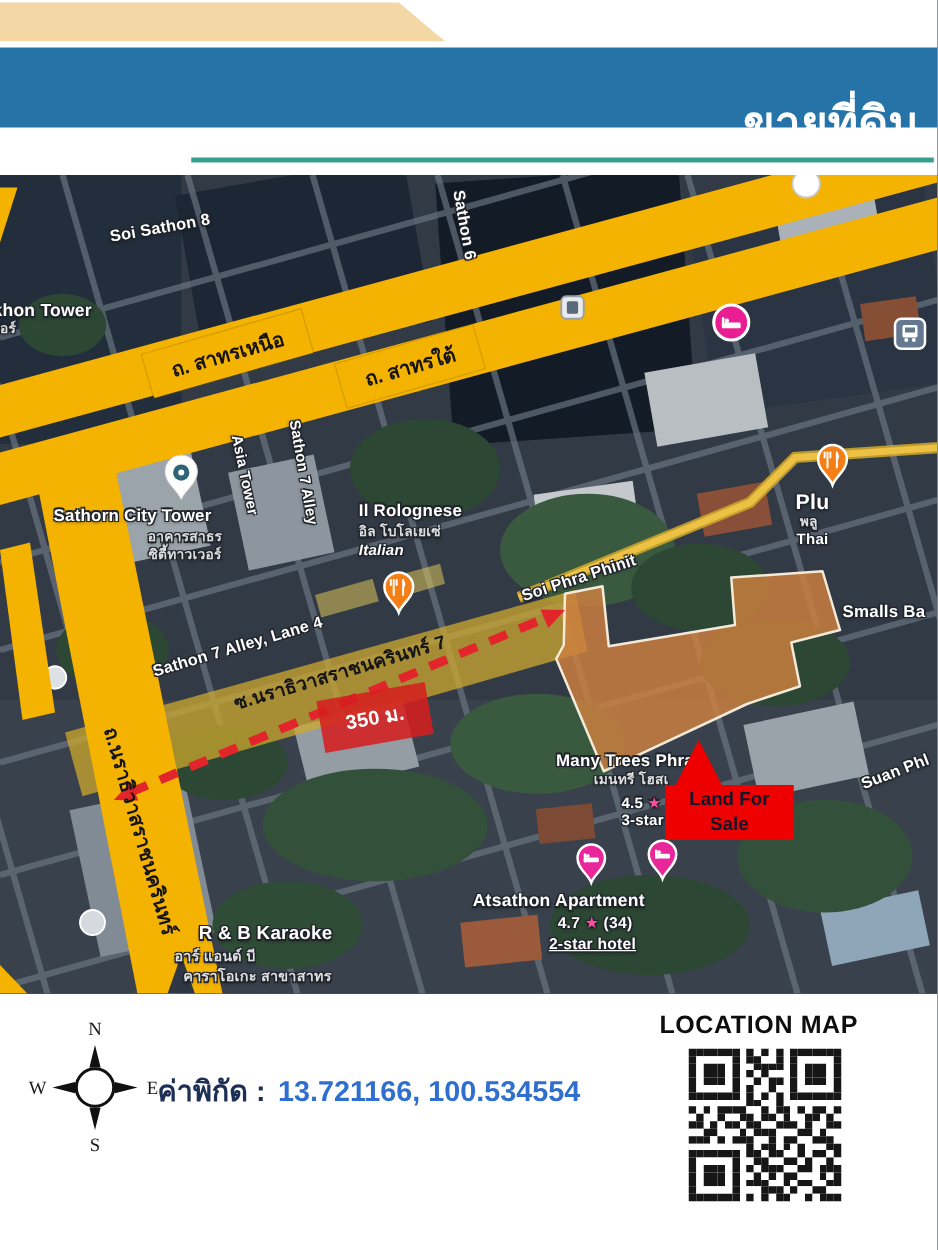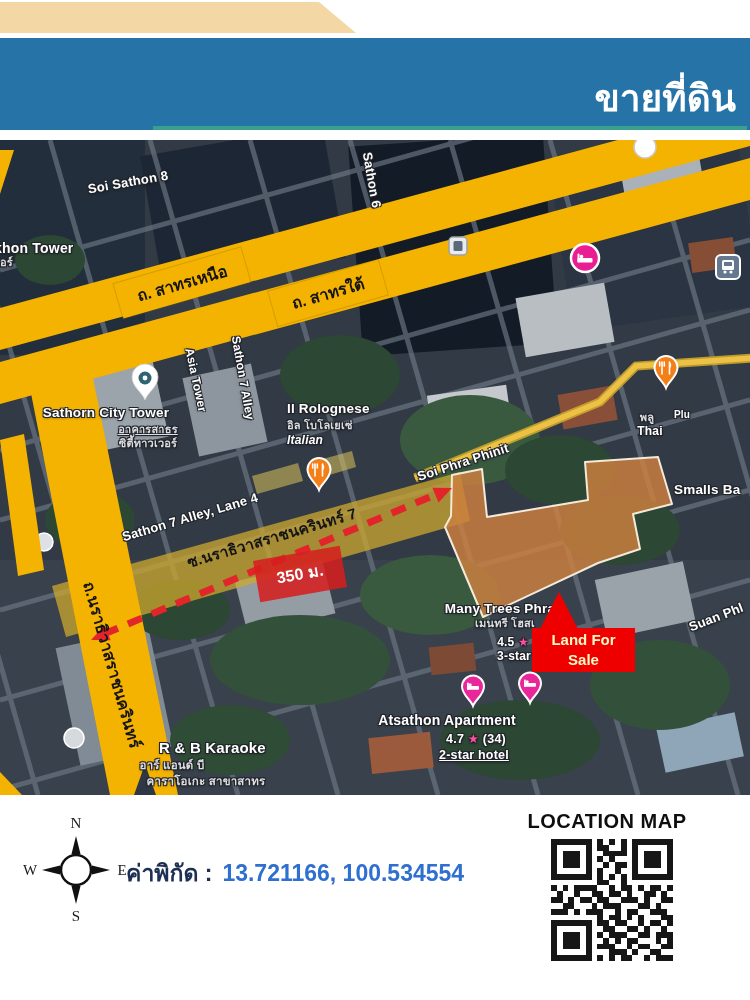--- a/index.html
+++ b/index.html
@@ -2,41 +2,41 @@
 <html><head>
 <meta charset="utf-8">
 <style>
   html,body{margin:0;padding:0;background:#888;}
   *{box-sizing:border-box;}
   #page{position:relative;width:750px;height:1000px;background:#ffffff;overflow:hidden;
         font-family:"Liberation Sans","DejaVu Sans",sans-serif;margin:0 auto;}
 
   
   #tan-shape{position:absolute;left:0;top:0;width:750px;height:40px;}
-  #banner{position:absolute;left:0;top:38px;width:750px;height:92px;background:#2673a8;}
+  #banner{position:absolute;left:0;top:38px;width:750px;height:64px;background:#2673a8;}
   #banner-title{position:absolute;right:14px;top:42px;font-size:37px;font-weight:bold;color:#fff;line-height:1;}
   #teal-line{position:absolute;left:153px;top:88px;width:594px;height:4px;background:#3aa08e;}
   #banner-sub{position:absolute;left:150px;right:4px;top:96px;text-align:center;font-size:24px;font-weight:bold;color:#fff;white-space:nowrap;}
 
   
   #map{position:absolute;left:0;top:140px;width:750px;height:655px;overflow:hidden;background:#323a46;}
   #map svg{position:absolute;left:0;top:0;}
   .ml{position:absolute;z-index:2;transform:translate(-50%,-50%);white-space:nowrap;font-weight:bold;color:#fff;
       text-shadow:-1px -1px 0 #20242a,1px -1px 0 #20242a,-1px 1px 0 #20242a,1px 1px 0 #20242a,0 1px 3px rgba(0,0,0,.65);
       font-size:13px;letter-spacing:.2px;}
   .ml.sub{color:#dcdee1;font-size:11px;font-weight:600;}
   .ml.dark{color:#141414;text-shadow:none;font-weight:800;}
   .ml.anchorL{transform:translate(0,-50%);}
   .ml.anchorR{transform:translate(-100%,-50%);}
   .road-badge{position:absolute;z-index:2;background:#f5b301;display:flex;align-items:center;justify-content:center;
       transform:translate(-50%,-50%) rotate(-16deg);box-shadow:0 0 0 1px rgba(120,90,0,.25);}
   .road-badge span{font-size:16px;font-weight:800;color:#141414;white-space:nowrap;}
   .star{color:#ff4fa0;}
   #land-box{position:absolute;z-index:3;left:532px;top:488px;width:103px;height:44px;background:#ee0000;
-      color:#fef9c3;font-weight:800;font-size:15px;text-align:center;line-height:1.35;padding-top:2px;}
+      color:#0f172a;font-weight:800;font-size:15px;text-align:center;line-height:1.35;padding-top:2px;}
   #land-box .tri{position:absolute;left:8px;top:-36px;width:0;height:0;
       border-left:19px solid transparent;border-right:19px solid transparent;border-bottom:37px solid #ee0000;}
 
   
   #compass{position:absolute;left:18px;top:812px;width:116px;height:116px;}
   #coords-row{position:absolute;left:126px;top:856px;height:34px;display:flex;align-items:center;}
   #coords-label{font-size:23px;font-weight:bold;color:#1d2f55;}
   #coords-value{font-size:23px;font-weight:bold;color:#2e6fd0;margin-left:10px;}
   #location-map-title{position:absolute;left:607px;top:821px;transform:translate(-50%,-50%);
       font-size:20px;font-weight:800;letter-spacing:.5px;color:#0e0e0e;white-space:nowrap;}
@@ -224,31 +224,31 @@
     <div class="ml" style="left:372px;top:40px;transform:translate(-50%,-50%) rotate(80deg);">Sathon 6</div>
 
     <div class="road-badge" style="left:182px;top:143px;width:132px;height:36px;">
       <span>ถ. สาทรเหนือ</span>
     </div>
     <div class="road-badge" style="left:328px;top:153px;width:114px;height:36px;">
       <span>ถ. สาทรใต้</span>
     </div>
 
     <div class="ml" style="left:106px;top:272px;font-size:13.5px;">Sathorn City Tower</div>
-    <div class="ml sub" style="left:148px;top:289px;text-decoration:underline;">อาคารสาธร</div>
+    <div class="ml sub" style="left:148px;top:289px;">อาคารสาธร</div>
     <div class="ml sub" style="left:148px;top:303px;">ซิตี้ทาวเวอร์</div>
     <div class="ml" style="left:196px;top:240px;font-size:12px;transform:translate(-50%,-50%) rotate(78deg);">Asia Tower</div>
     <div class="ml" style="left:243px;top:238px;font-size:12px;transform:translate(-50%,-50%) rotate(80deg);">Sathon 7 Alley</div>
 
     <div class="ml anchorL" style="left:287px;top:268px;font-size:13.5px;">Il Rolognese</div>
     <div class="ml anchorL sub" style="left:287px;top:285px;">อิล โบโลเยเซ่</div>
     <div class="ml anchorL" style="left:287px;top:300px;font-size:12px;font-style:italic;">Italian</div>
 
     <div class="ml" style="left:463px;top:322px;transform:translate(-50%,-50%) rotate(-18deg);">Soi Phra Phinit</div>
-    <div class="ml" style="left:682px;top:262px;font-size:10px;margin-top:12px;">Plu</div>
+    <div class="ml" style="left:650px;top:262px;font-size:17px;">Plu</div>
     <div class="ml sub" style="left:647px;top:277px;">พลู</div>
     <div class="ml" style="left:650px;top:291px;font-size:12px;">Thai</div>
     <div class="ml anchorL" style="left:674px;top:349px;font-size:13.5px;">Smalls Ba</div>
     <div class="ml" style="left:716px;top:477px;transform:translate(-50%,-50%) rotate(-21deg);">Suan Phl</div>
 
     <div class="ml dark" style="left:190px;top:377px;color:#fff;text-shadow:-1px -1px 0 #20242a,1px -1px 0 #20242a,-1px 1px 0 #20242a,1px 1px 0 #20242a;transform:translate(-50%,-50%) rotate(-16.5deg);font-size:13px;">Sathon 7 Alley, Lane 4</div>
     <div class="ml dark" style="left:272px;top:398px;font-size:15px;transform:translate(-50%,-50%) rotate(-16.5deg);">ซ.นราธิวาสราชนครินทร์ 7</div>
     <div class="ml dark" style="left:112px;top:525px;font-size:16px;transform:translate(-50%,-50%) rotate(74deg);">ถ.นราธิวาสราชนครินทร์</div>
     <div class="ml" style="left:300px;top:434px;font-size:16px;text-shadow:none;transform:translate(-50%,-50%) rotate(-10deg);">350 ม.</div>
 

